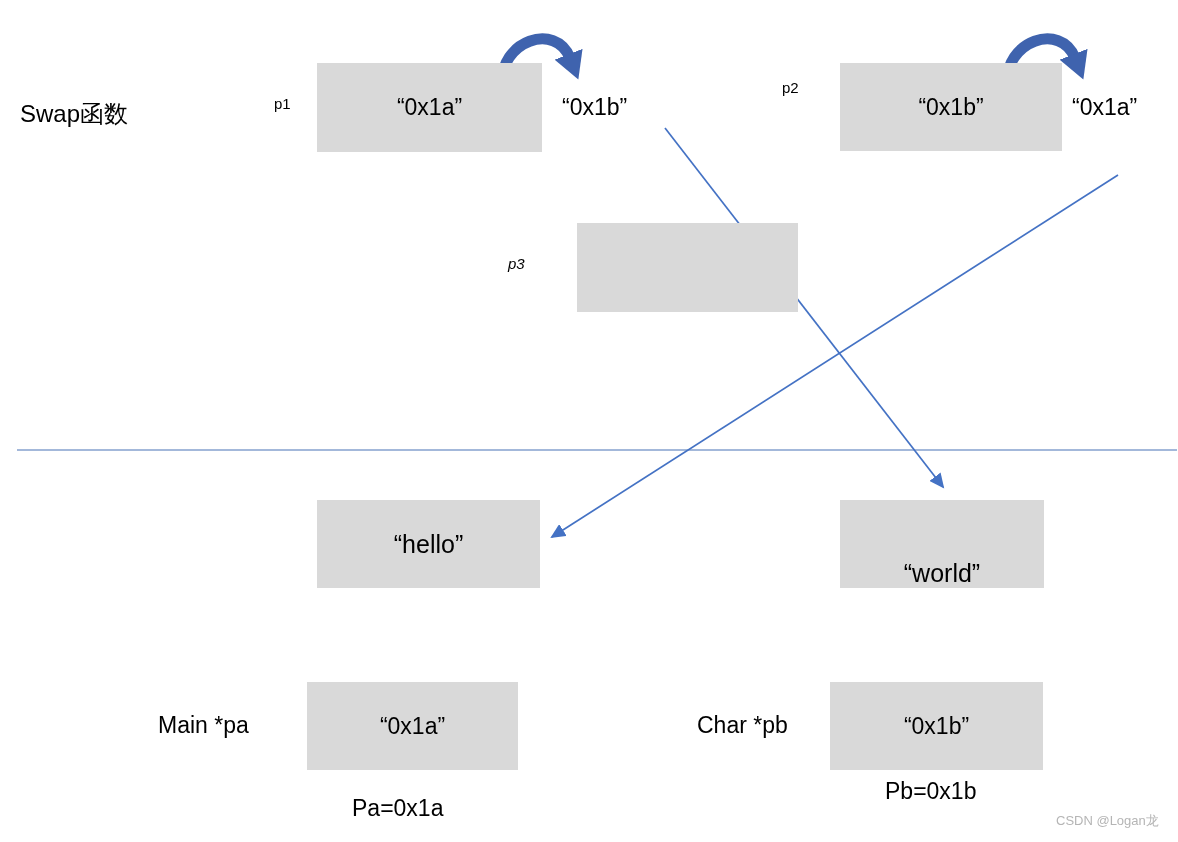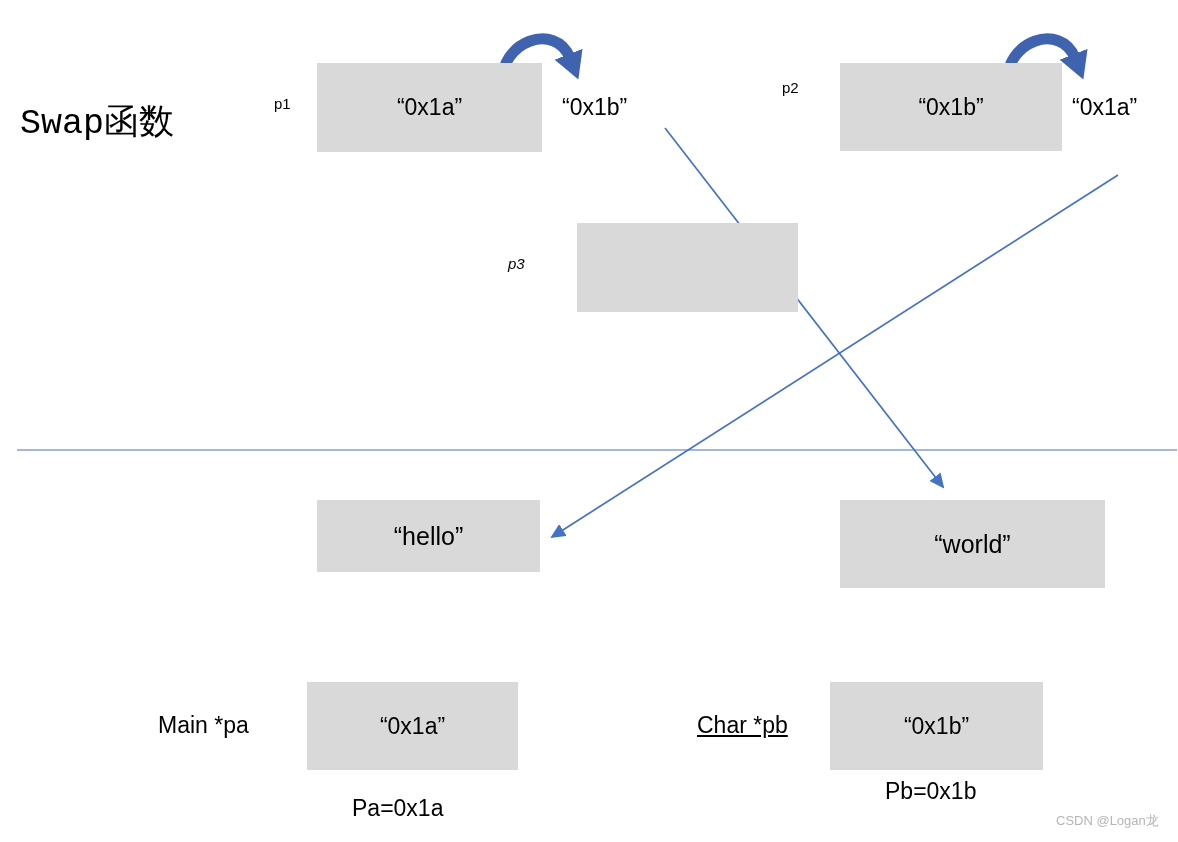--- a/index.html
+++ b/index.html
@@ -17,24 +17,23 @@
     overflow: hidden;
   }
   .overlay {
     position: absolute;
     left: 0; top: 0;
     width: 1178px; height: 842px;
     pointer-events: none;
   }
   .section-title {
     position: absolute;
-    font-size: 35px;
+    font-size: 24px;
     font-weight: 400;
     white-space: nowrap;
-    font-family: Liberation Mono, monospace;
   }
   .mem-box {
     position: absolute;
     background: var(--box-fill, #d9d9d9);
     display: flex;
     align-items: center;
     justify-content: center;
     font-size: 23px;
   }
   .small-label {
@@ -57,22 +56,22 @@
     left: 1056px;
     top: 812px;
     font-size: 13px;
     color: var(--watermark, #b5b5b5);
     white-space: nowrap;
   }
   
   .box-p1    { left: 317px; top: 63px;  width: 225px; height: 89px; }
   .box-p2    { left: 840px; top: 63px;  width: 222px; height: 88px; }
   .box-p3    { left: 577px; top: 223px; width: 221px; height: 89px; }
-  .box-hello { left: 317px; top: 500px; width: 223px; height: 72px; }
-  .box-world { left: 840px; top: 500px; width: 265px; height: 88px; }
+  .box-hello { left: 317px; top: 500px; width: 223px; height: 88px; }
+  .box-world { left: 840px; top: 500px; width: 204px; height: 88px; align-items: flex-end; }
   .box-pa    { left: 307px; top: 682px; width: 211px; height: 88px; }
   .box-pb    { left: 830px; top: 682px; width: 213px; height: 88px; }
 </style>
 </head>
 <body>
 
 <div class="canvas">
 
   <svg class="overlay" viewBox="0 0 1178 842" xmlns="http://www.w3.org/2000/svg">
     <defs>
@@ -121,20 +120,20 @@
   <div class="mem-box box-world" style="font-size:25px;">
     <span>“world”</span>
   </div>
 
   <div class="value-label" style="left:158px; top:712px;">Main *pa</div>
   <div class="mem-box box-pa">
     <span>“0x1a”</span>
   </div>
   <div class="caption" style="left:352px; top:795px;">Pa=0x1a</div>
 
-  <div class="value-label" style="left:697px; top:712px;text-decoration:underline;">Char *pb</div>
+  <div class="value-label" style="left:697px; top:712px;">Char *pb</div>
   <div class="mem-box box-pb">
     <span>“0x1b”</span>
   </div>
   <div class="caption" style="left:885px; top:778px;">Pb=0x1b</div>
 
   <div class="watermark">CSDN @Logan龙</div>
 </div>
 
 </body></html>

